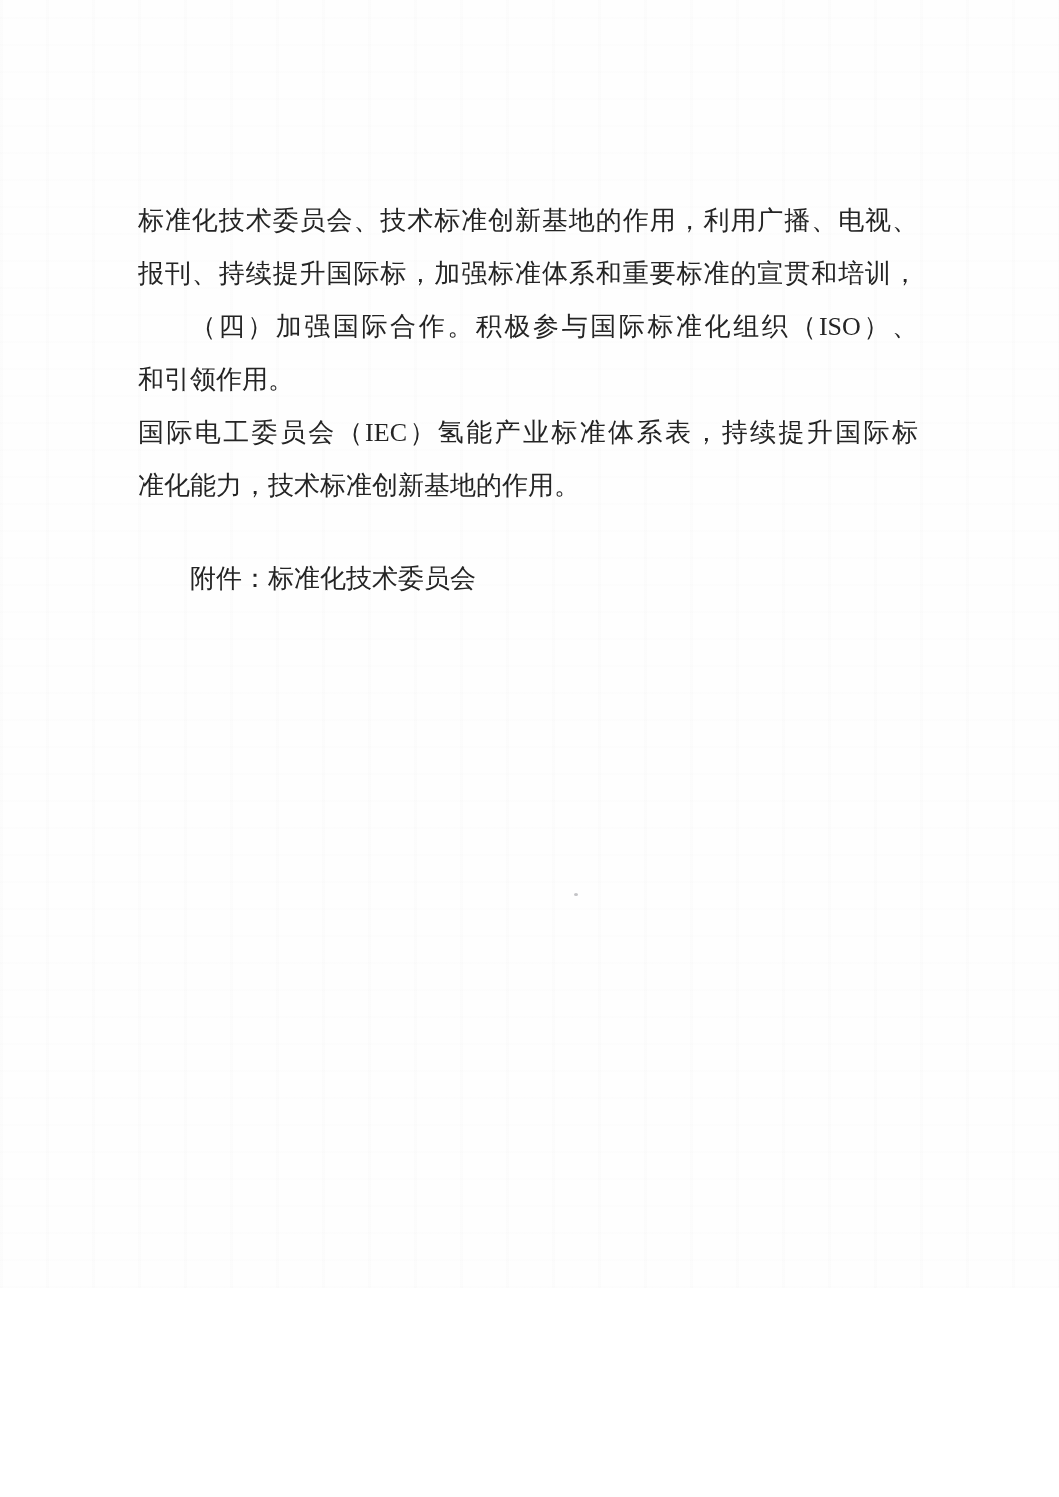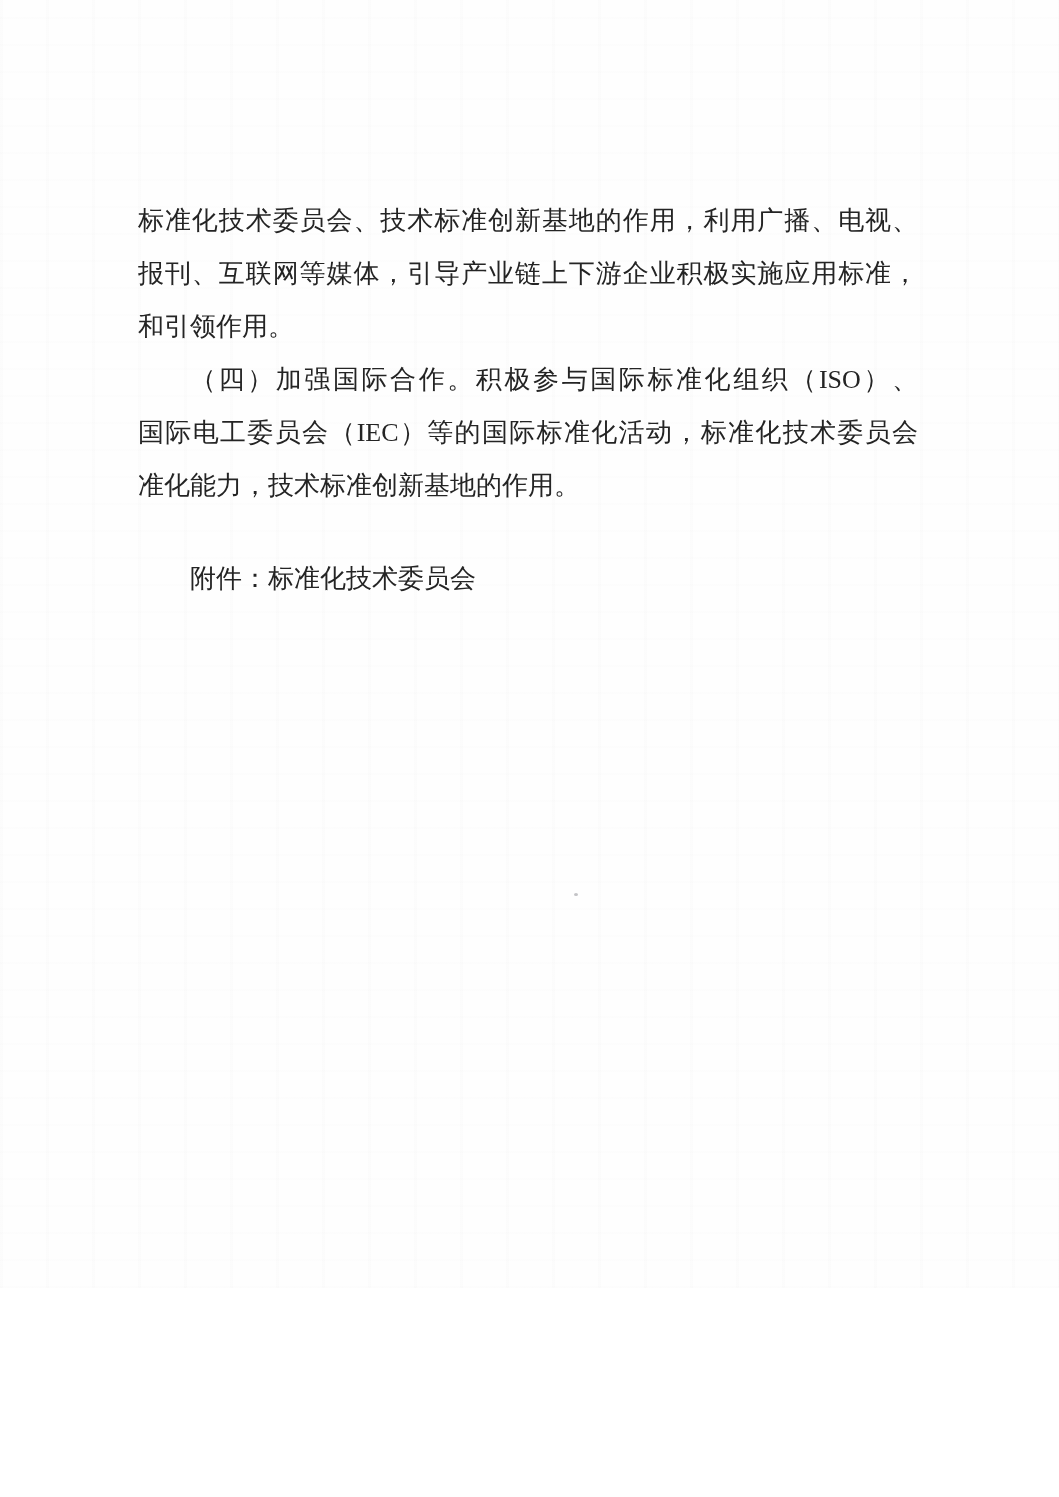--- a/index.html
+++ b/index.html
@@ -74,24 +74,24 @@
     white-space: nowrap;
   }
 </style>
 </head>
 <body>
 
 <div class="page">
 
   <div class="text-block">
     <div class="line full">标准化技术委员会、技术标准创新基地的作用，利用广播、电视、</div>
-    <div class="line full">报刊、互联网等媒体，引导产业链上下游企业积极实施应用标准，</div>
+    <div class="line full">报刊、持续提升国际标，加强标准体系和重要标准的宣贯和培训，</div>
+    <div class="line full indent">（四）加强国际合作。积极参与国际标准化组织（ISO）、</div>
     <div class="line">和引领作用。</div>
-    <div class="line full indent">（四）加强国际合作。积极参与国际标准化组织（ISO）、</div>
-    <div class="line full">国际电工委员会（IEC）等的国际标准化活动，标准化技术委员会</div>
+    <div class="line full">国际电工委员会（IEC）氢能产业标准体系表，持续提升国际标</div>
     <div class="line">准化能力，技术标准创新基地的作用。</div>
     <div class="line indent attachment">附件：标准化技术委员会</div>
   </div>
 
   <div class="scan-speck"></div>
 
   <div class="page-footer">— 16 —</div>
 
 </div>
 

